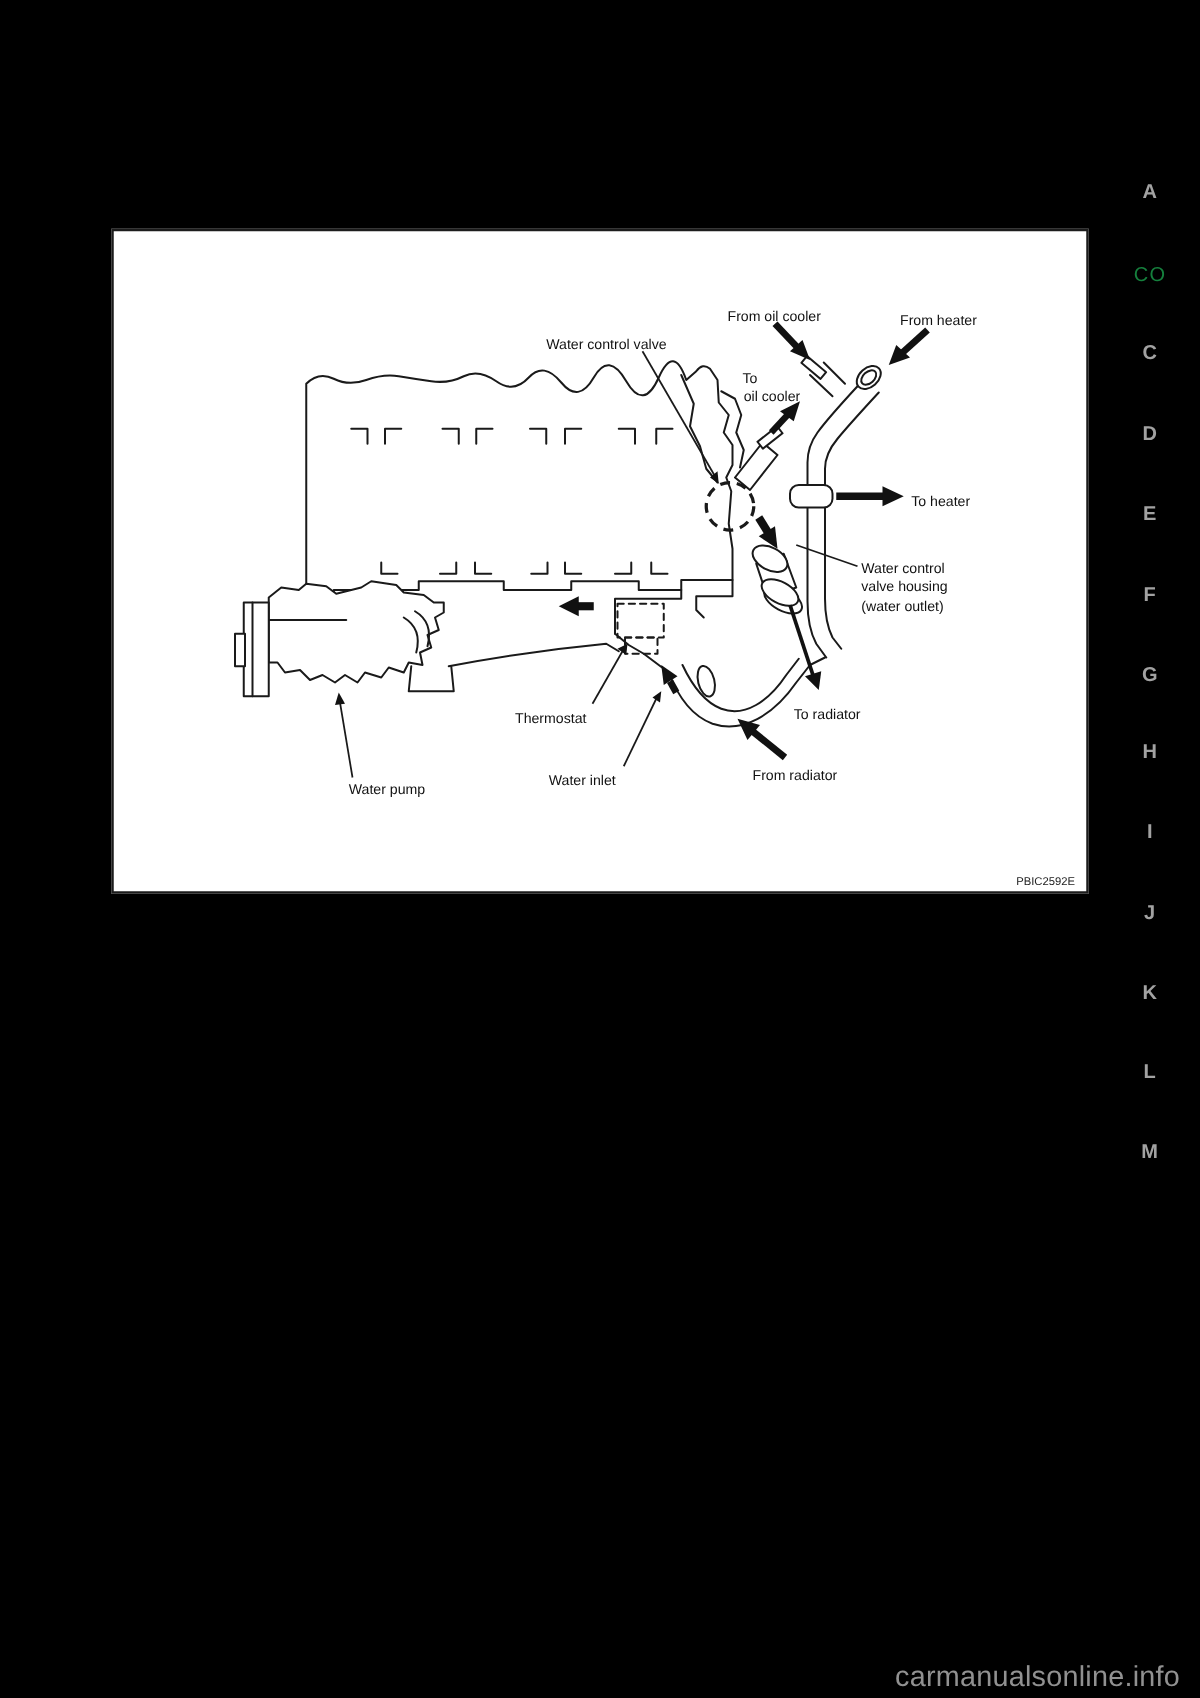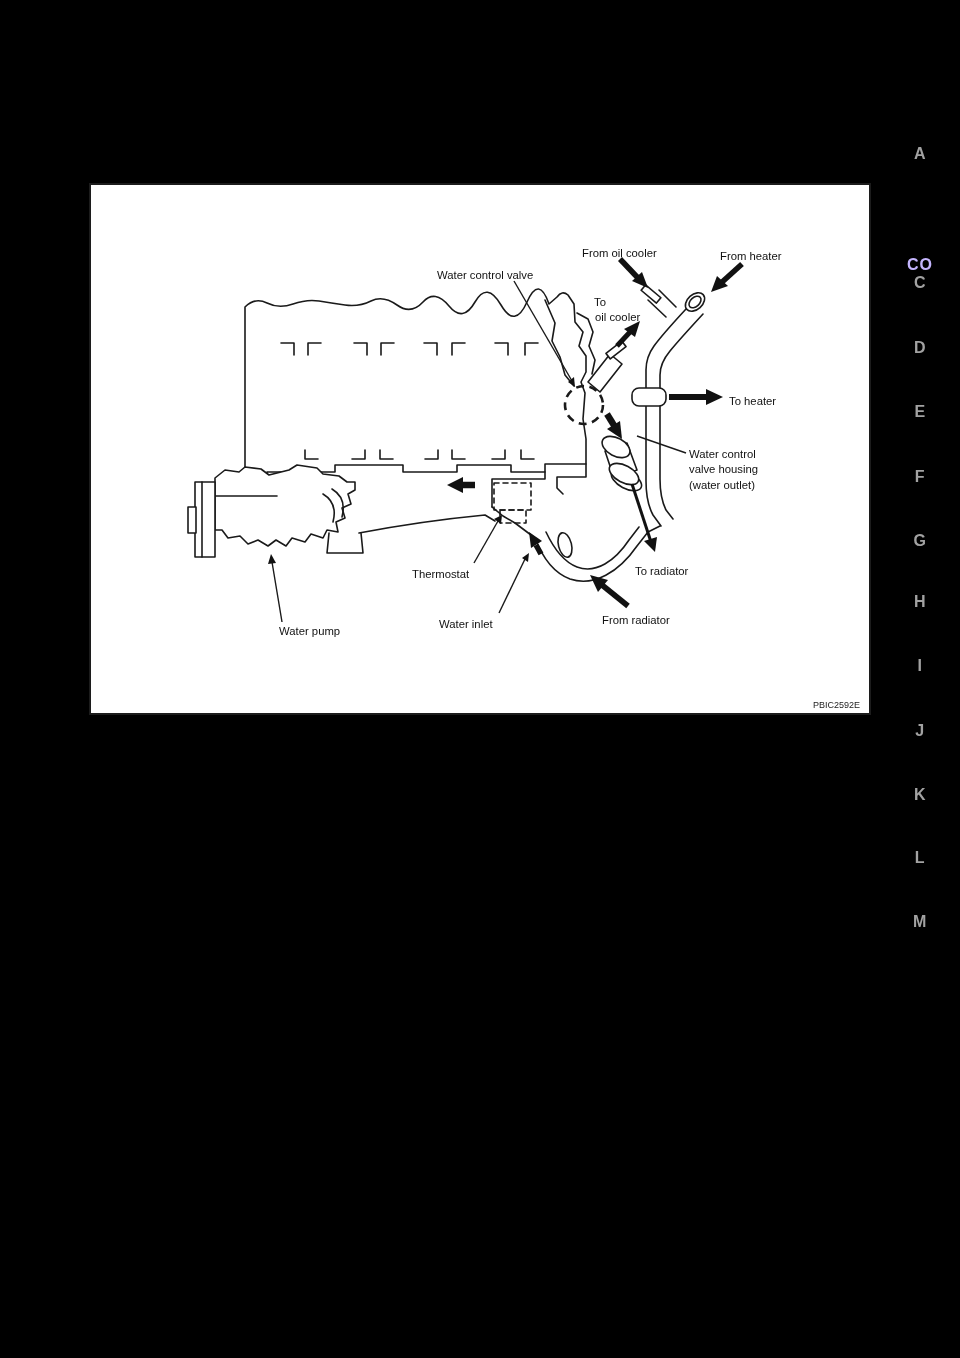--- a/index.html
+++ b/index.html
@@ -5,21 +5,21 @@
   html,body{margin:0;padding:0;background:#000;}
   body{width:960px;height:1358px;position:relative;overflow:hidden;
        font-family:"Liberation Sans",sans-serif;}
   .page{position:absolute;inset:0;background:#000;}
   .figure-box{position:absolute;left:89px;top:183px;width:782px;height:532px;
               background:#fff;border:2px solid #1c1c1c;box-sizing:border-box;}
   .figure-box svg{position:absolute;left:0;top:0;width:778px;height:528px;display:block;}
   .sidebar{position:absolute;left:898px;top:0;width:44px;height:1000px;}
   .tab{position:absolute;left:0;width:44px;text-align:center;
        font-size:16px;font-weight:bold;color:#a2a2a2;letter-spacing:.5px;}
-  .tab.current{color:#c4b5fd;font-weight:bold;font-size:16px;letter-spacing:1px;margin-top:44px;}
+  .tab.current{color:#15803d;font-weight:normal;font-size:16px;letter-spacing:1px;}
   .watermark{position:absolute;right:16px;top:1328px;font-size:23px;color:#919191;
              letter-spacing:.2px;}
   .lineart{stroke:#1a1a1a;stroke-width:1.6;fill:none;stroke-linejoin:round;stroke-linecap:round;}
   .whitefill{fill:#fff;}
   .solid{fill:#111;stroke:none;}
   .shaft{stroke:#111;fill:none;stroke-linecap:butt;}
   .leader{stroke:#1a1a1a;stroke-width:1.4;fill:none;}
   .lbl{font-family:"Liberation Sans",sans-serif;font-size:11.3px;fill:#111;}
   .code{font-family:"Liberation Sans",sans-serif;font-size:9px;fill:#222;}
   .dashed{stroke-dasharray:5 4;}
@@ -173,13 +173,14 @@
     <span class="tab" style="top:468px">F</span>
     <span class="tab" style="top:532px">G</span>
     <span class="tab" style="top:593px">H</span>
     <span class="tab" style="top:657px">I</span>
     <span class="tab" style="top:722px">J</span>
     <span class="tab" style="top:786px">K</span>
     <span class="tab" style="top:849px">L</span>
     <span class="tab" style="top:913px">M</span>
   </div>
 
+  <div class="watermark">carmanualsonline.info</div>
 </div>
 
 </body></html>

